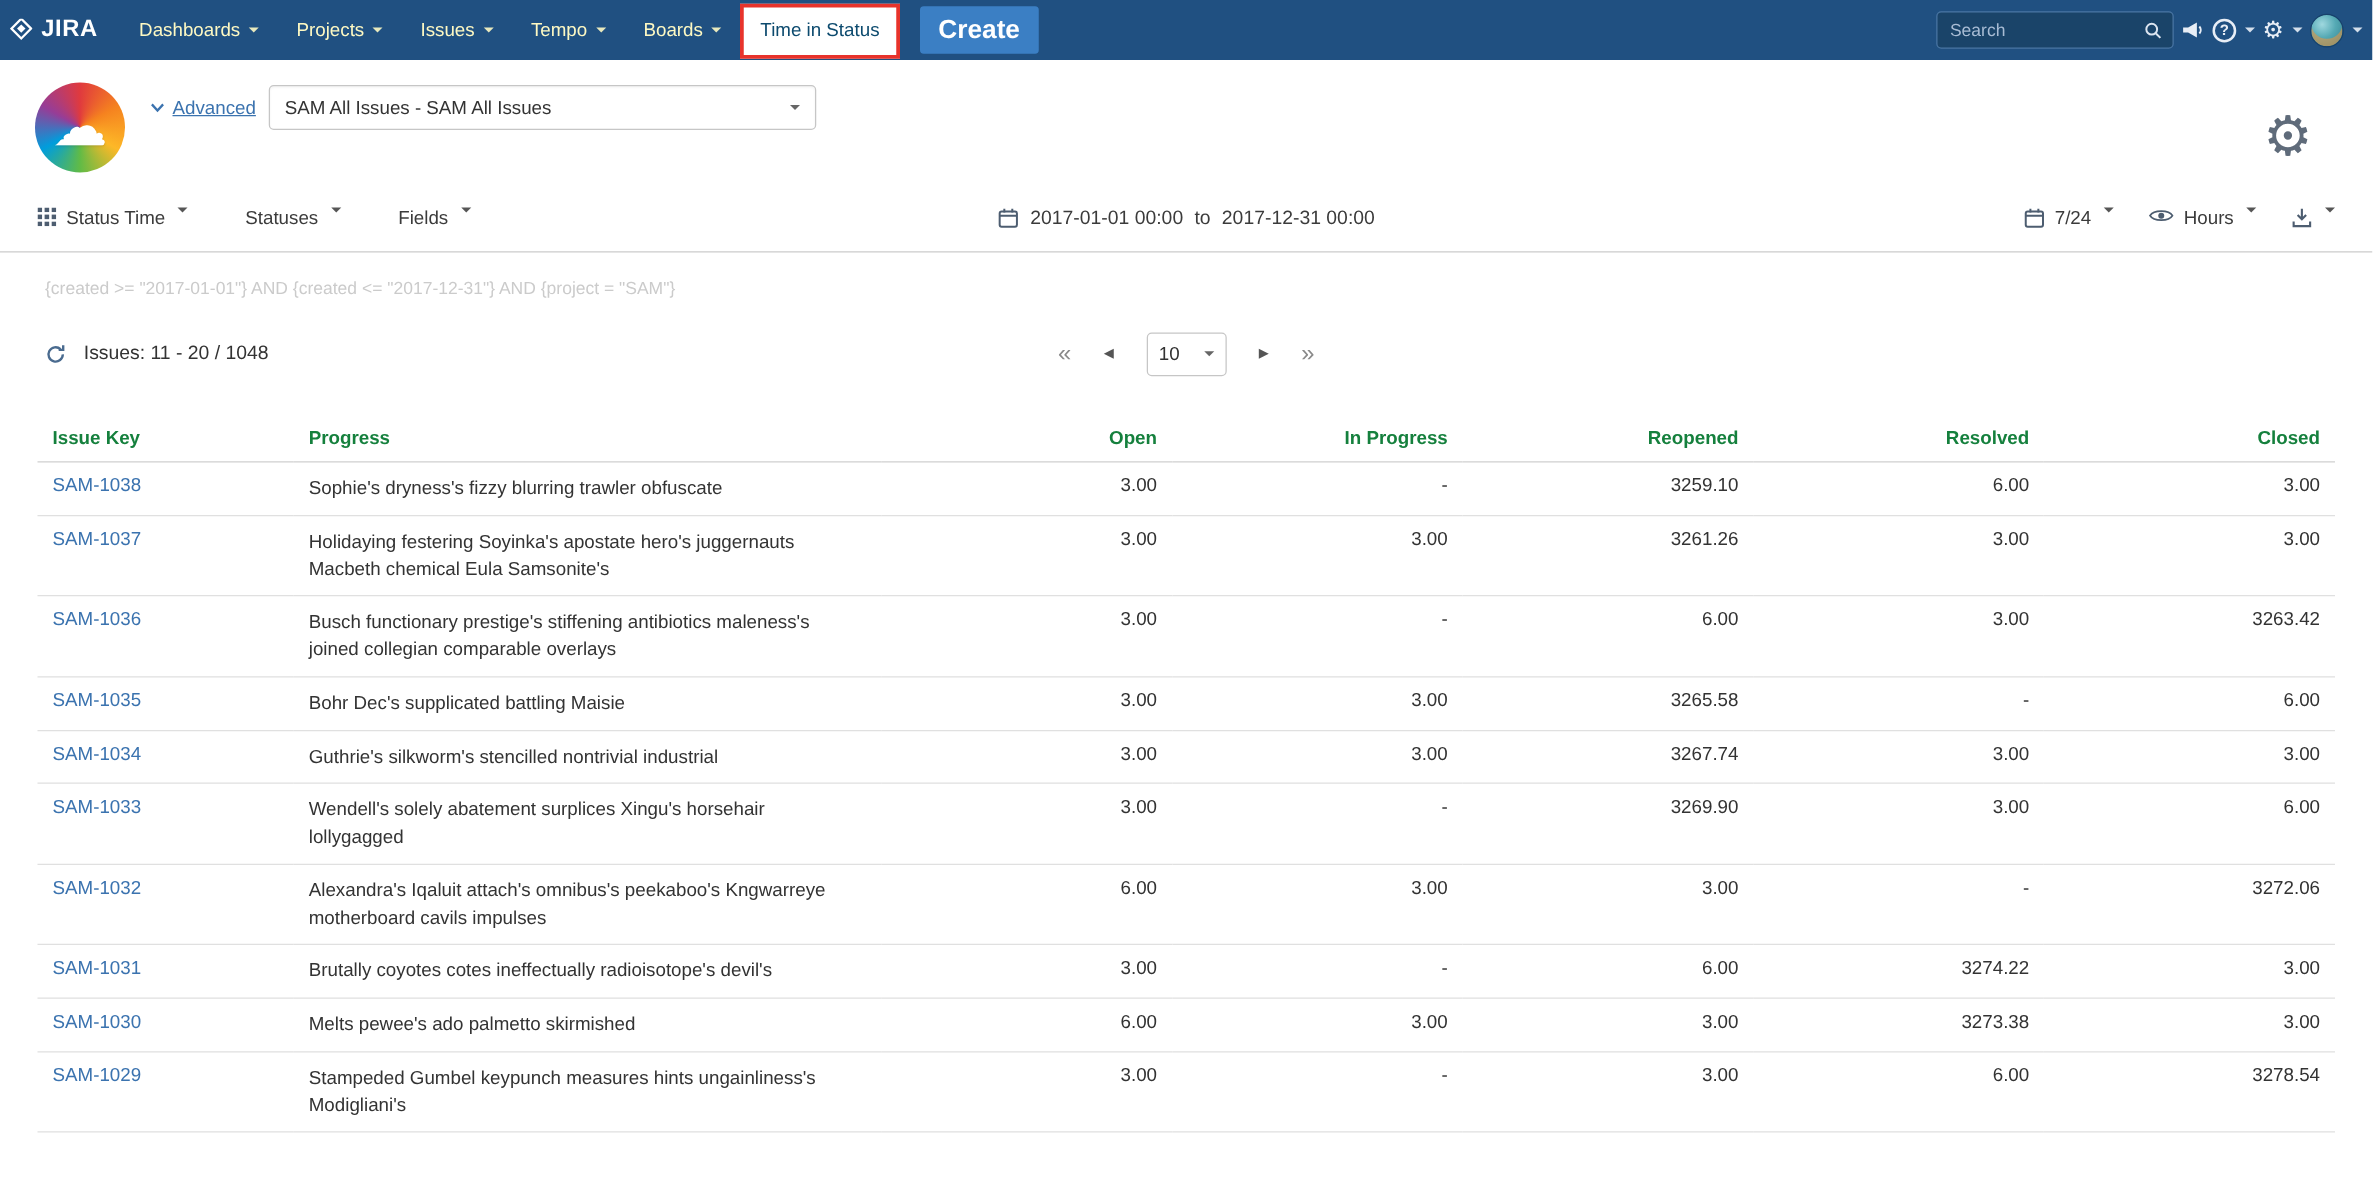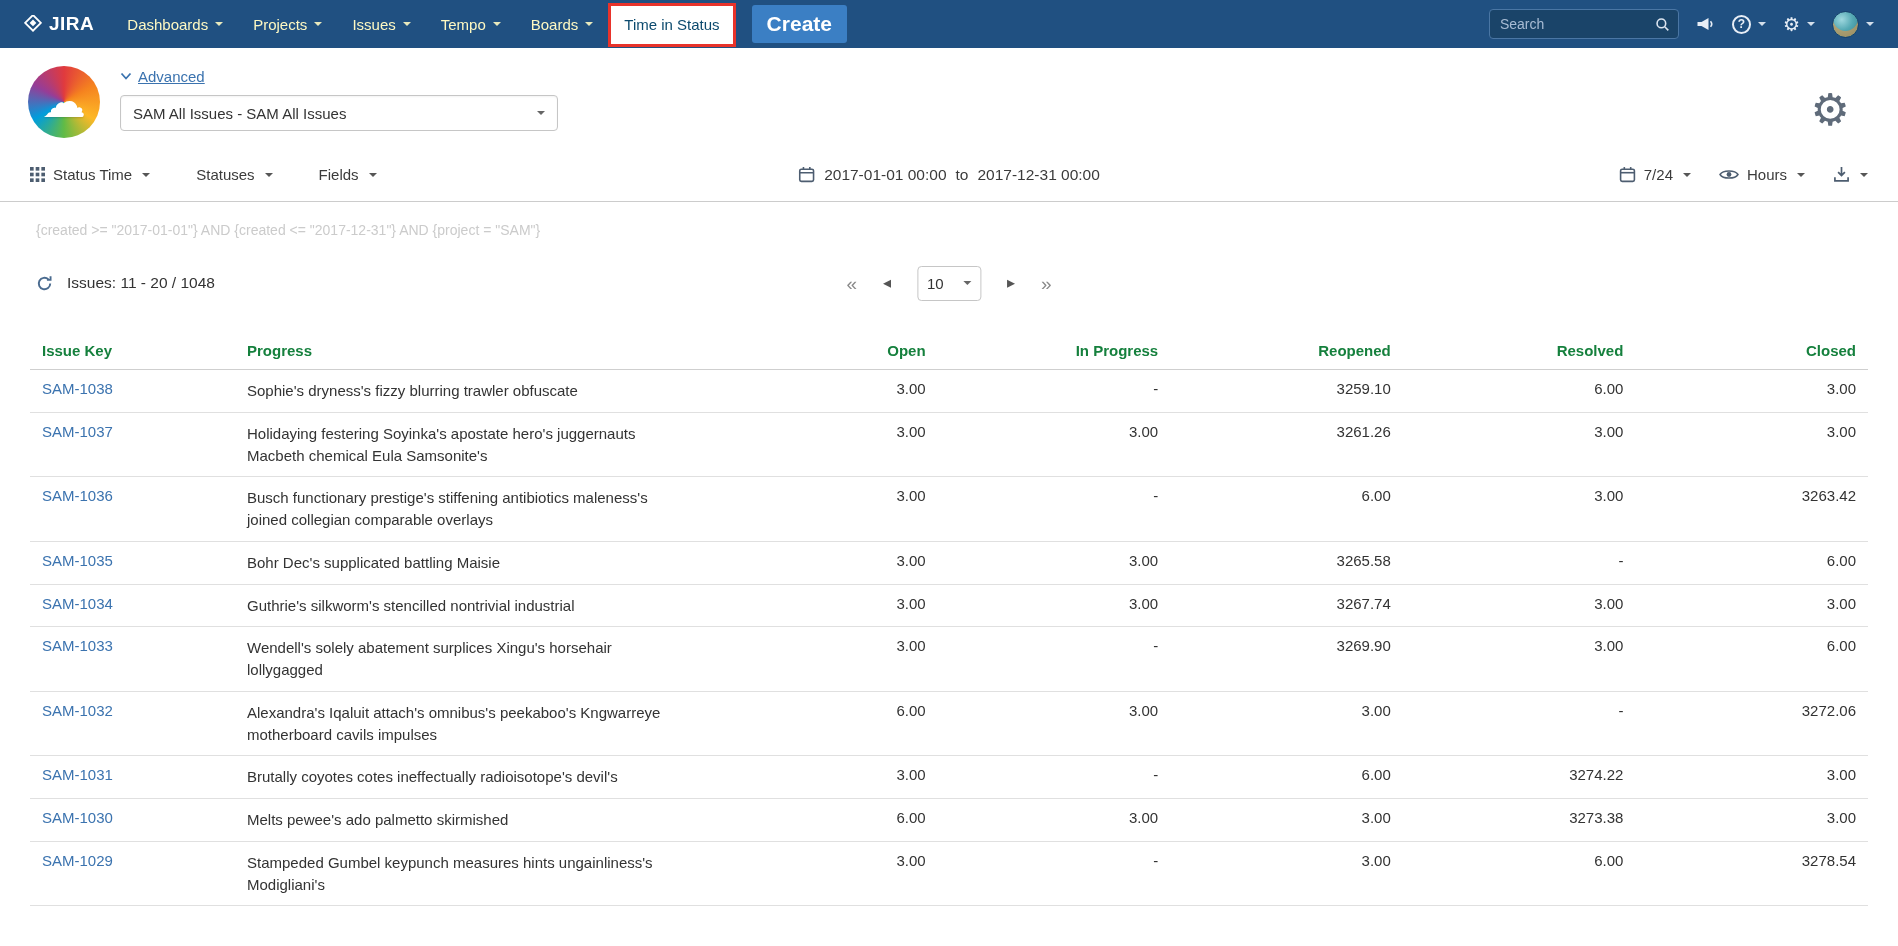--- a/index.html
+++ b/index.html
@@ -11,21 +11,21 @@
   *{margin:0;padding:0;box-sizing:border-box;}
   body{
     width:1898px;height:946px;overflow:hidden;background:#fff;
     font-family:"Liberation Sans","DejaVu Sans",sans-serif;color:#333;
   }
   [data-interactable="true"]{cursor:pointer;}
 
   
   .topnav{
     height:48px;background:var(--nav-bg);display:flex;align-items:center;
-    padding:0 24px;color:#fff;
+    padding:0 8px;color:#fff;
   }
   .brand{display:flex;align-items:center;gap:7px;margin-right:18px;color:#fff;text-decoration:none;}
   .brand-text{font-size:19px;font-weight:700;letter-spacing:.5px;}
   .nav-items{display:flex;align-items:center;height:100%;}
   .nav-item{
     display:flex;align-items:center;height:46px;padding:0 15px;font-size:15px;color:#fef9c3;white-space:nowrap;
   }
   .caret{
     display:inline-block;width:0;height:0;margin-left:7px;
     border-left:4px solid transparent;border-right:4px solid transparent;
@@ -33,21 +33,21 @@
   }
   .nav-item.tis{
     background:#fff;color:#0c4a6e;border:3px solid var(--highlight-red);
     height:44px;margin-top:1px;padding:0 13px;font-size:15px;
   }
   .create-btn{
     margin-left:16px;background:var(--create-btn);color:#fff;border:none;border-radius:3px;
     font-size:21px;font-weight:600;padding:7px 15px;font-family:inherit;
   }
   .nav-spacer{flex:1;}
-  .nav-right{display:flex;align-items:center;gap:17px;}
+  .nav-right{display:flex;align-items:center;gap:6px;}
   .search-box{
     display:flex;align-items:center;background:#1a4469;border:1px solid #4a76a4;border-radius:4px;
     height:30px;width:190px;padding:0 8px 0 10px;
   }
   .search-box input{
     flex:1;background:transparent;border:none;outline:none;color:#fff;font-size:14px;font-family:inherit;min-width:0;
   }
   .search-box input::placeholder{color:#a8bcd4;}
   .icon-btn{display:flex;align-items:center;color:#e8eef6;}
   .help-circle{
@@ -63,37 +63,37 @@
   }
 
   
   .header-section{display:flex;align-items:flex-start;padding:18px 30px 10px 28px;}
   .plugin-logo{
     width:72px;height:72px;border-radius:50%;flex:0 0 auto;margin-right:20px;
     background:conic-gradient(#e03a3e,#f5821f,#fdb827,#61bb46,#009ddc,#963d97,#e03a3e);
     display:flex;align-items:center;justify-content:center;
   }
   .plugin-logo .cloud{color:#fff;font-size:44px;line-height:1;font-family:"DejaVu Sans",sans-serif;text-shadow:0 1px 2px rgba(0,0,0,.15);}
-  .header-controls{display:flex;flex-direction:column;gap:10px;padding-top:2px;}
+  .header-controls{display:flex;gap:10px;padding-top:2px;}
   .advanced-link{display:flex;align-items:center;gap:6px;color:var(--link);font-size:15px;text-decoration:underline;}
   .filter-select{
     width:438px;height:36px;border:1px solid #c6c6c6;border-radius:4px;background:#fff;
     display:flex;align-items:center;justify-content:space-between;padding:0 12px;font-size:15px;color:#333;
     box-shadow:inset 0 1px 2px rgba(0,0,0,.05);
   }
   .filter-select .caret{color:#555;}
   .header-gear{margin-left:auto;color:#5f6b7a;font-size:44px;line-height:1;padding-top:22px;padding-right:18px;}
 
   
   .toolbar{
     position:relative;display:flex;align-items:center;height:54px;padding:0 30px;
     border-bottom:1px solid #cccccc;font-size:15px;color:#3b3b3b;
   }
   .tb-left{display:flex;align-items:center;gap:46px;}
-  .tb-item{display:flex;align-items:center;gap:8px;white-space:nowrap;}
+  .tb-item{display:flex;align-items:flex-start;gap:8px;white-space:nowrap;}
   .tb-item .caret{color:#444;margin-left:2px;}
   .tb-center{
     position:absolute;left:50%;transform:translateX(-50%);
     display:flex;align-items:center;gap:9px;font-size:15.5px;color:#3b3b3b;white-space:nowrap;
   }
   .tb-right{margin-left:auto;display:flex;align-items:center;gap:28px;}
   svg.ic{display:block;}
 
   
   .query-line{padding:20px 36px 0 36px;font-size:14px;color:#cbcbcb;white-space:nowrap;}

